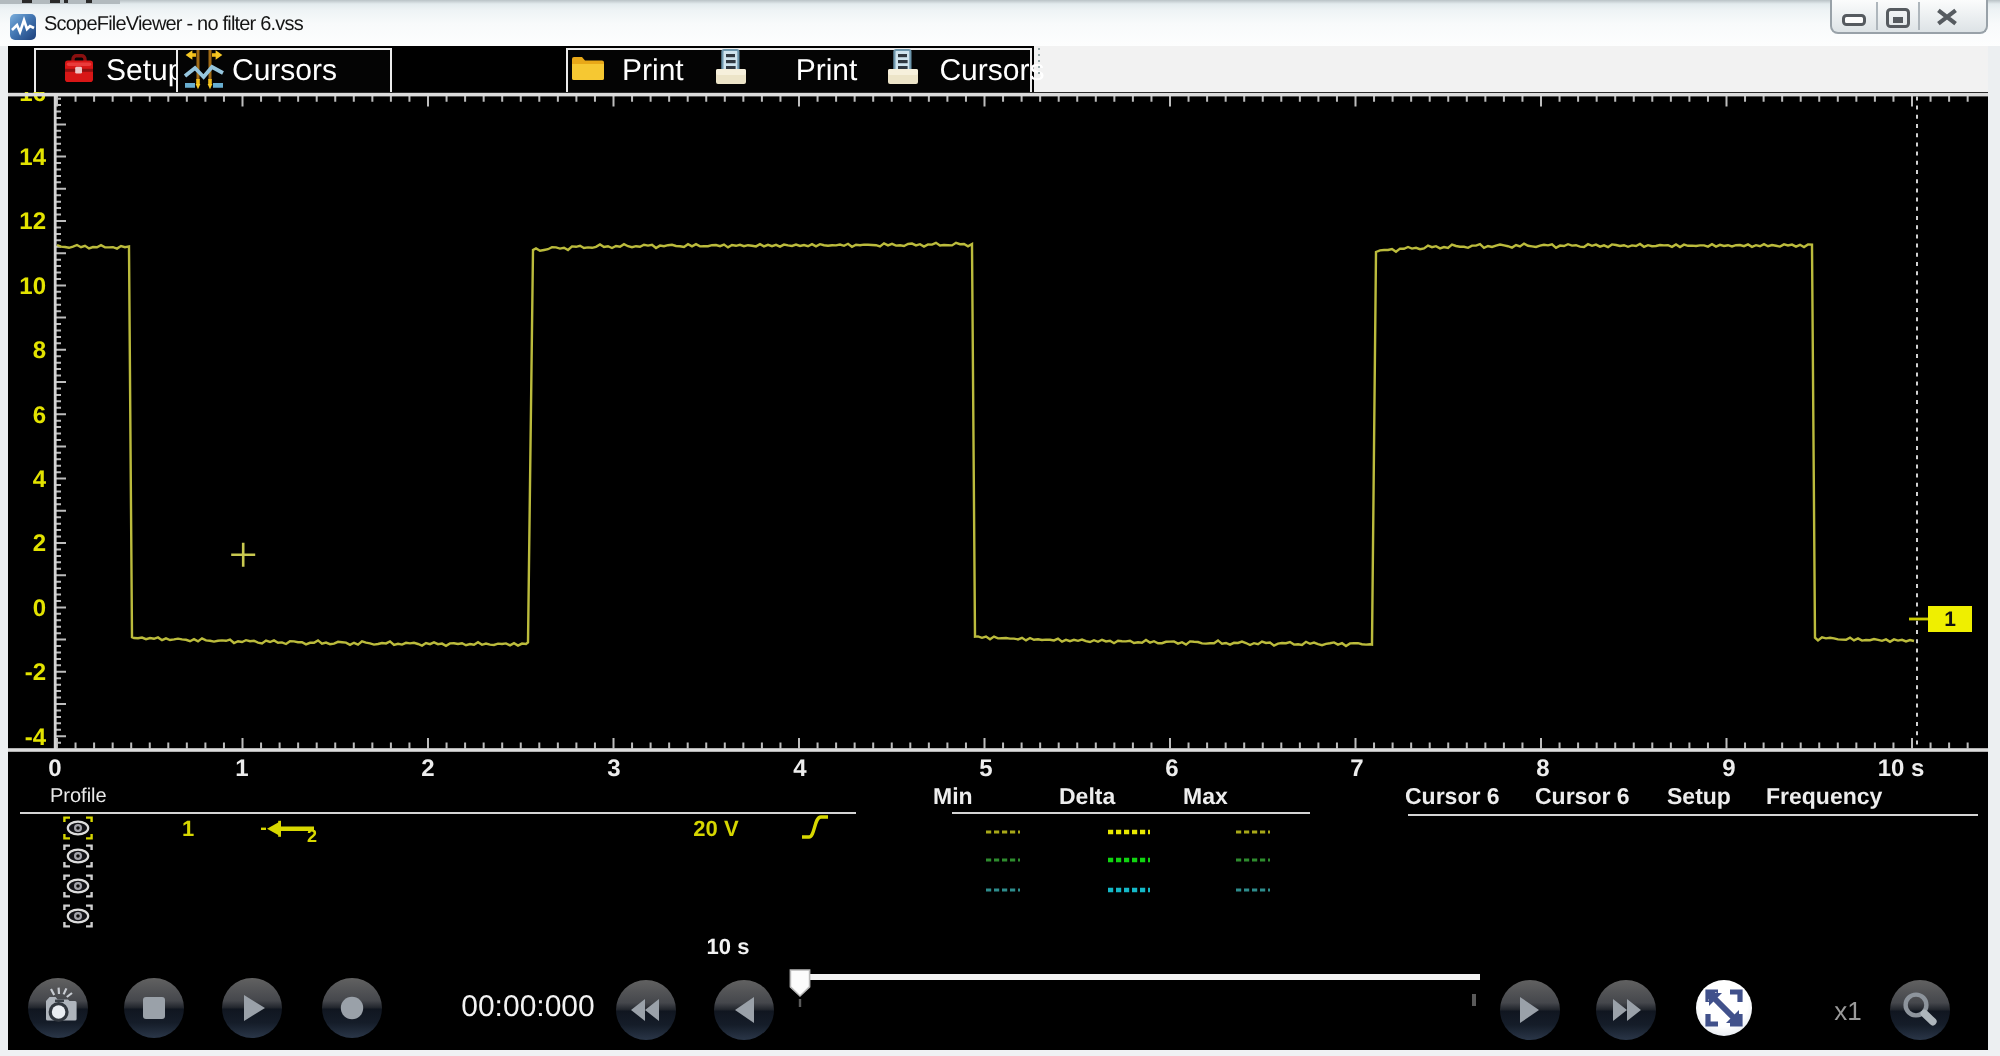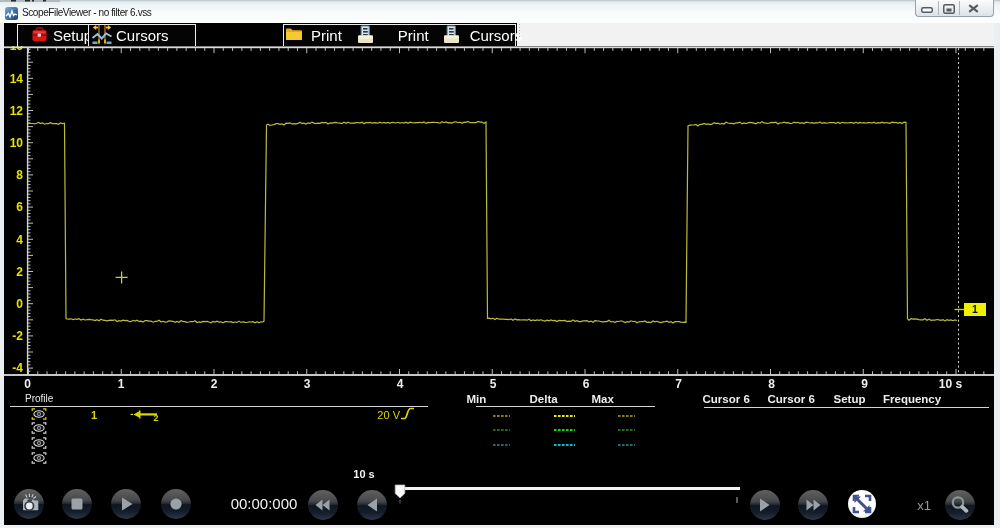--- a/index.html
+++ b/index.html
@@ -184,21 +184,21 @@
 <svg class="abs" style="left:130px;top:406px" width="34" height="18" viewBox="0 0 34 18">
 <path d="M9,8.4H27" stroke="#d8d800" stroke-width="2.2"></path>
 <path d="M3.5,8.4l6.5-3.6v7.2z" fill="#d8d800"></path>
 <path d="M9.8,4.4v8" stroke="#d8d800" stroke-width="1.4"></path>
 <path d="M0.5,8.4H3" stroke="#d8d800" stroke-width="1.2"></path>
 <text x="23.5" y="14.8" style="font:bold 9px 'Liberation Sans',sans-serif;fill:#d8d800">2</text>
 </svg>
 <svg class="abs" style="left:399px;top:406px" width="18" height="15" viewBox="0 0 18 15">
 <path d="M2,12.5h3.5c3,0,2.5-10,6-10H15" stroke="#d8d800" stroke-width="1.7" fill="none"></path>
 </svg>
-<div class="abs" style="left:360px;top:408.5px;width:40px;text-align:right;font-weight:normal;font-size:11px;color:#d6d600">20 V</div>
+<div class="abs" style="left:338px;top:408.5px;width:40px;text-align:center;font-weight:bold;font-size:11px;color:#d6d600">20 V</div>
 <svg class="abs" style="left:493.0px;top:413.5px" width="17" height="4" viewBox="0 0 17 4">
     <line x1="0" y1="2" x2="17" y2="2" stroke="#a8a818" stroke-width="1.6" stroke-dasharray="2.6,1.4"></line>
   </svg>
 <svg class="abs" style="left:554.0px;top:413.5px" width="21" height="4" viewBox="0 0 21 4">
     <line x1="0" y1="2" x2="21" y2="2" stroke="#e8e800" stroke-width="2.2" stroke-dasharray="2.6,1.4"></line>
   </svg>
 <svg class="abs" style="left:618.0px;top:413.5px" width="17" height="4" viewBox="0 0 17 4">
     <line x1="0" y1="2" x2="17" y2="2" stroke="#a8a818" stroke-width="1.6" stroke-dasharray="2.6,1.4"></line>
   </svg>
 <svg class="abs" style="left:493.0px;top:428px" width="17" height="4" viewBox="0 0 17 4">

